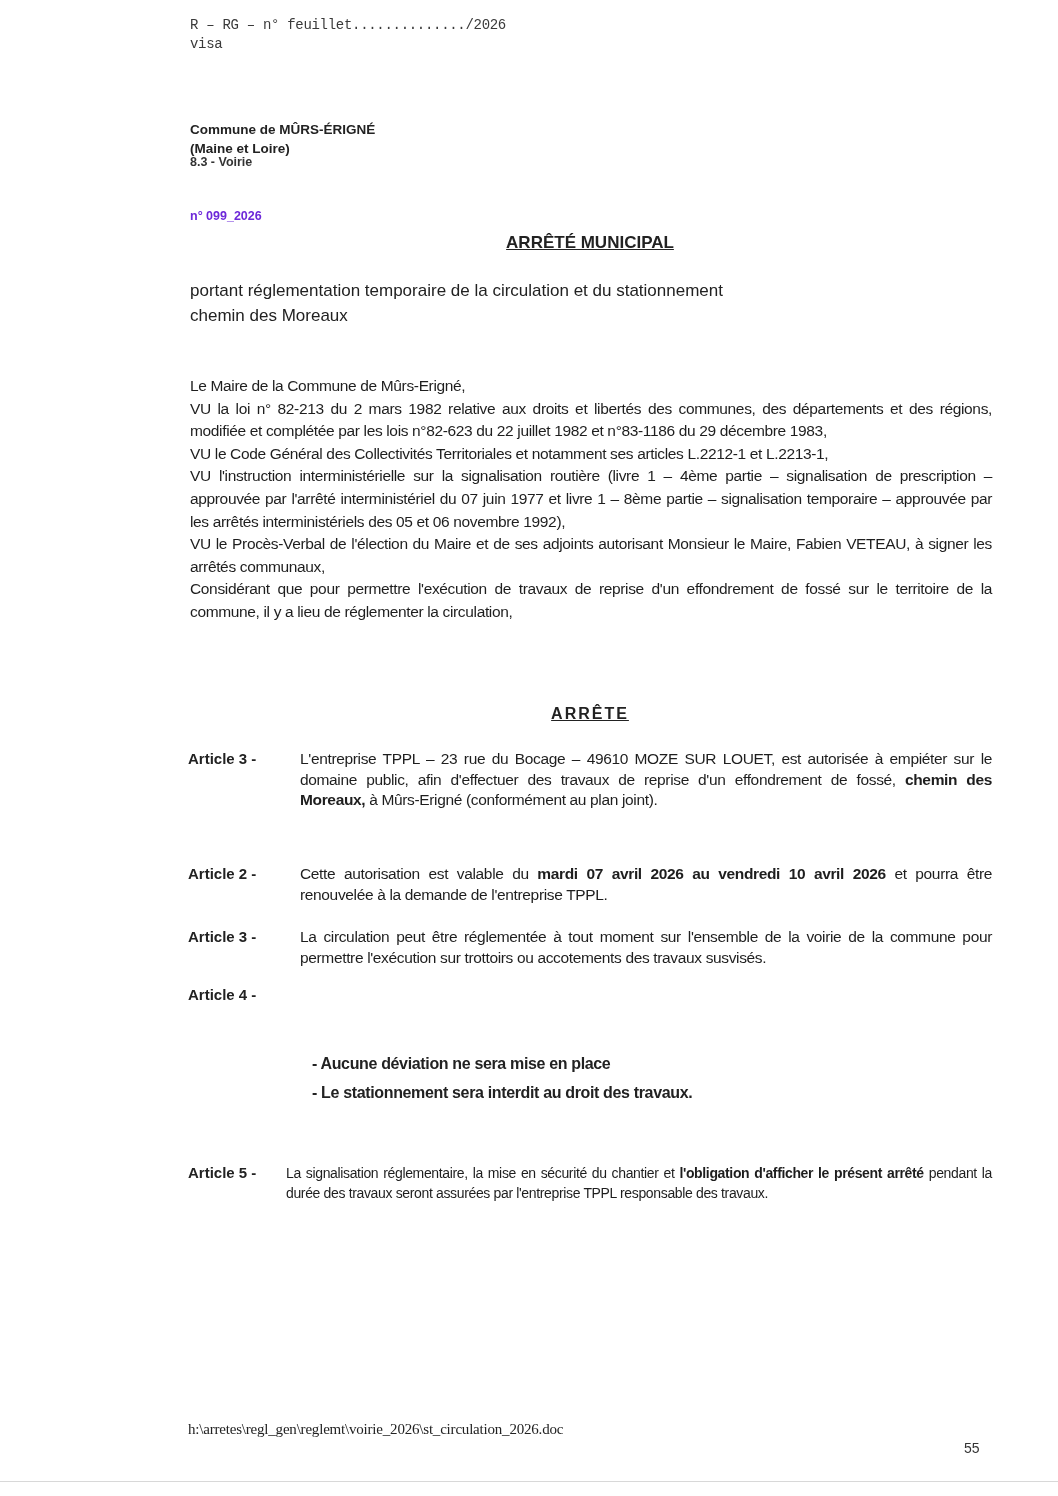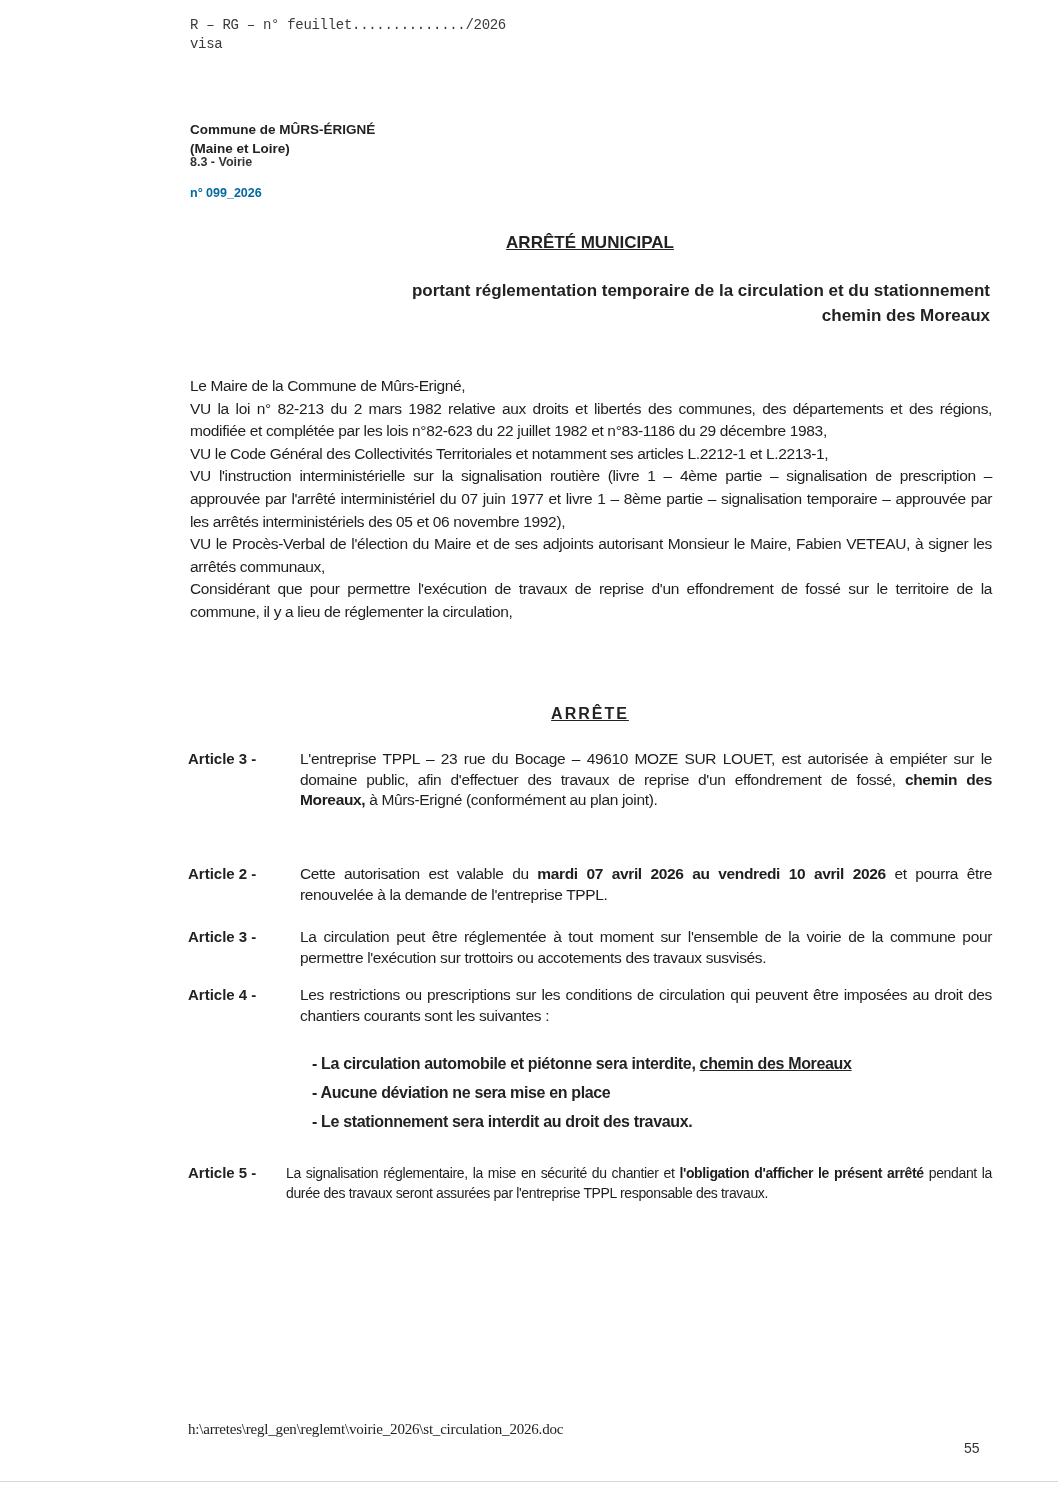--- a/index.html
+++ b/index.html
@@ -1,23 +1,23 @@
 <!DOCTYPE html>
 <html><head>
 <meta charset="utf-8">
 <style>
   html, body { margin:0; padding:0; background:#ffffff; }
   body { width:1058px; height:1496px; position:relative; overflow:hidden; color:#1e1e1e; font-family:"Liberation Sans", sans-serif; }
   .abs { position:absolute; }
   .header-ref { left:190px; top:16px; font-size:14px; line-height:19px; color:#3a3a3a; font-family:Liberation Mono, monospace; font-weight:300; letter-spacing:-0.3px; }
   .commune { left:190px; top:120px; font-size:13.5px; line-height:19px; font-weight:bold; color:#222; }
   .category { left:190px; top:155px; font-size:12.5px; font-weight:bold; color:#333; }
-  .number { left:190px; top:186px; font-size:12.5px; font-weight:bold; color:#0369a1; }
+  .number { left:190px; top:209px; font-size:12.5px; font-weight:bold; color:#6d28d9; }
   .title { left:0; width:1180px; top:233px; text-align:center; font-size:17px; font-weight:bold; text-decoration:underline; color:#222; }
-  .subtitle { left:190px; width:800px; top:278px; text-align:right; font-size:17px; line-height:25px; font-weight:bold; color:#222; }
+  .subtitle { left:190px; width:800px; top:278px; text-align:left; font-size:17px; line-height:25px; font-weight:normal; color:#222; }
   .preamble { left:190px; width:802px; top:375px; font-size:15.5px; line-height:22.6px; color:#1e1e1e; text-align:justify; font-family:"Liberation Sans", sans-serif; letter-spacing:-0.35px; }
   .preamble p { margin:0; }
   .arrete-head { left:0; width:1180px; top:705px; text-align:center; font-size:16px; font-weight:bold; letter-spacing:2px; text-decoration:underline; color:#222; }
   .article { left:188px; width:804px; font-size:15.5px; line-height:20.5px; letter-spacing:-0.35px; }
   .article .label { position:absolute; left:0; top:0; width:110px; font-weight:bold; font-size:15px; color:#222; letter-spacing:0; }
   .article .body { margin-left:112px; text-align:justify; }
   .b { font-weight:bold; }
   .ul { text-decoration:underline; }
   .list { left:312px; width:680px; font-size:16px; font-weight:bold; letter-spacing:-0.35px; color:#222; }
   .list div { height:29px; line-height:20px; }
@@ -68,25 +68,23 @@
   <div class="body"><span>Cette autorisation est valable du </span><span class="b">mardi 07 avril 2026 au vendredi 10 avril 2026</span><span> et pourra être renouvelée à la demande de l'entreprise TPPL.</span></div>
 </div>
 
 <div class="abs article" style="top:927px;">
   <div class="label">Article 3 -</div>
   <div class="body">La circulation peut être réglementée à tout moment sur l'ensemble de la voirie de la commune pour permettre l'exécution sur trottoirs ou accotements des travaux susvisés.</div>
 </div>
 
 <div class="abs article" style="top:985px;">
   <div class="label">Article 4 -</div>
-  <div class="body">Les restrictions ou prescriptions sur les conditions de circulation qui peuvent être imposées au droit des chantiers courants sont les suivantes :</div>
 </div>
 
 <div class="abs list" style="top:1054px;">
-  <div><span>- La circulation automobile et piétonne sera interdite, </span><span class="ul">chemin des Moreaux</span></div>
   <div><span>- Aucune déviation ne sera mise en place</span></div>
   <div><span>- Le stationnement sera interdit au droit des travaux.</span></div>
 </div>
 
 <div class="abs article art5" style="top:1163px;">
   <div class="label">Article 5 -</div>
   <div class="body" style="margin-left:98px;"><span>La signalisation réglementaire, la mise en sécurité du chantier et </span><span class="b">l'obligation d'afficher le présent arrêté</span><span> pendant la durée des travaux seront assurées par l'entreprise TPPL responsable des travaux.</span></div>
 </div>
 
 <div class="abs footer-path">h:\arretes\regl_gen\reglemt\voirie_2026\st_circulation_2026.doc</div>

